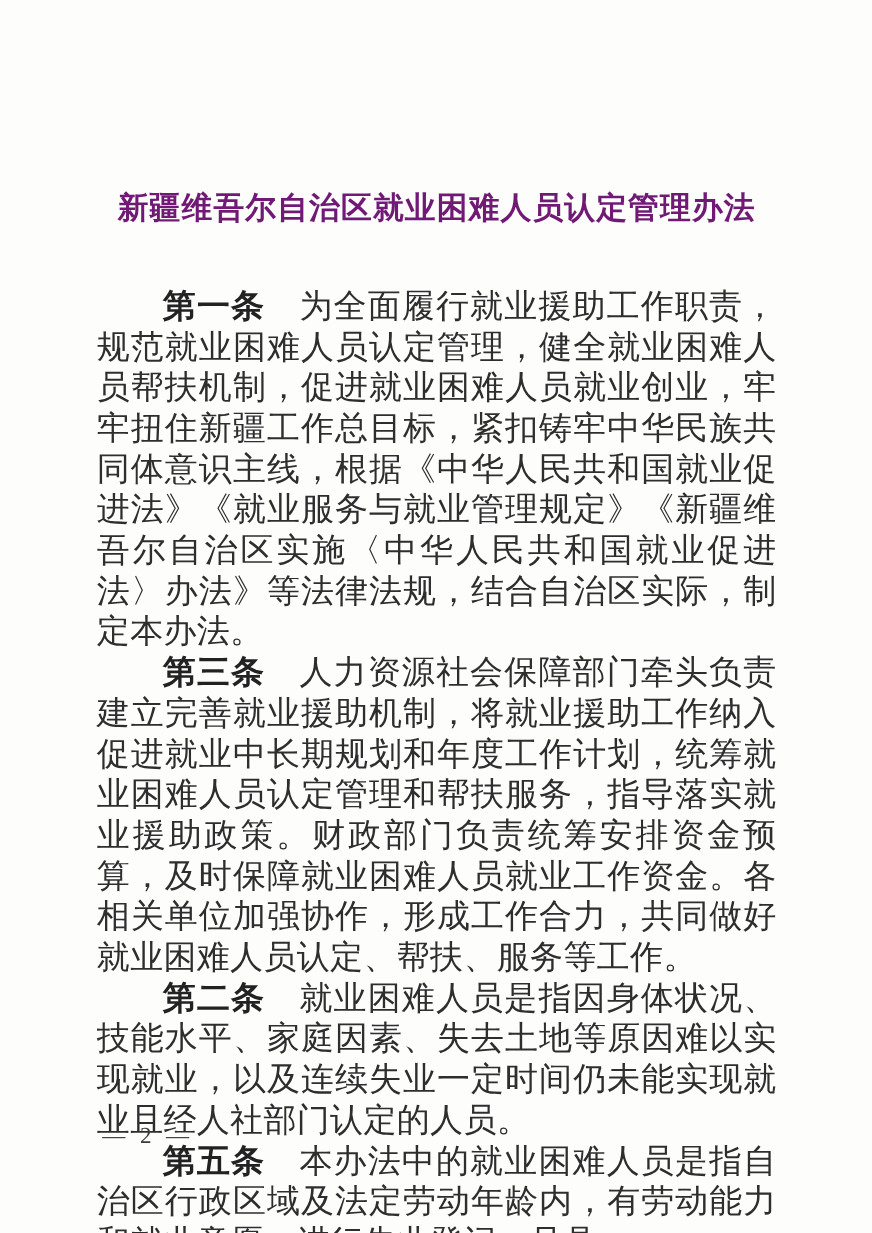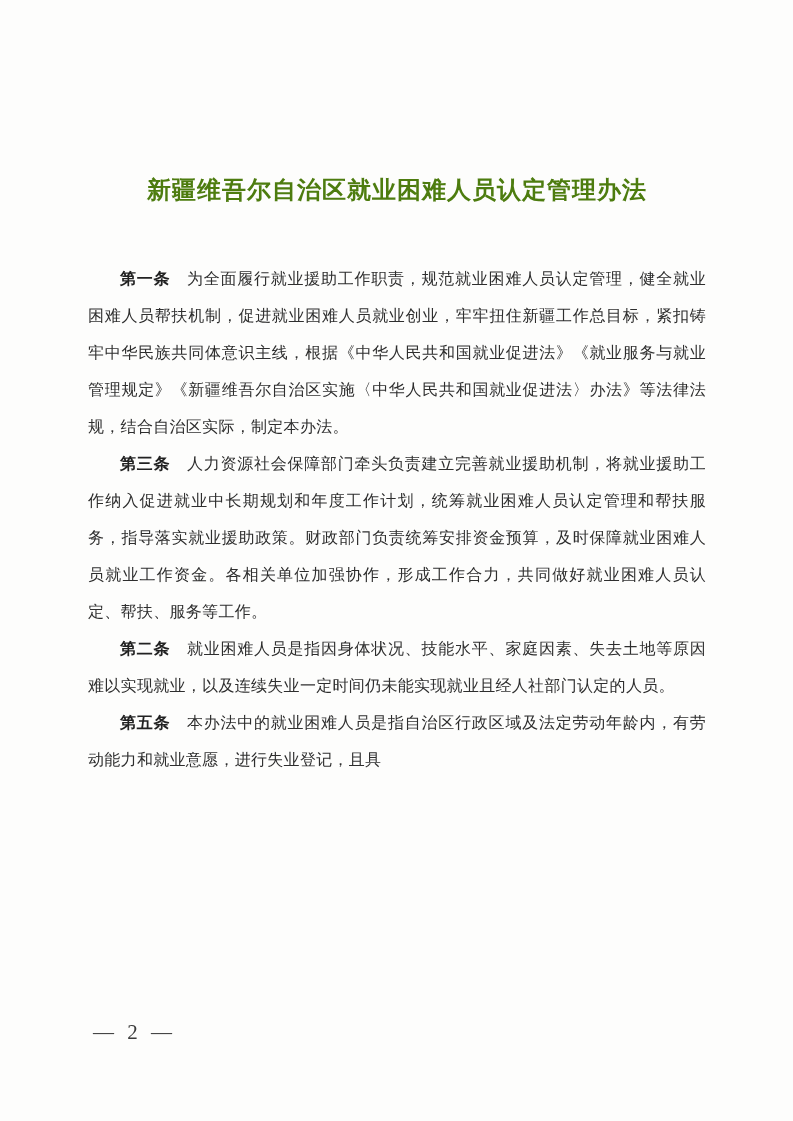--- a/index.html
+++ b/index.html
@@ -17,31 +17,31 @@
     color: #2b2b2b;
   }
   .content {
     position: absolute;
     left: 88px;
     top: 170px;
     width: 618px;
   }
   .doc-title {
     margin: 0 0 50px 0;
-    font-size: 24px;
+    font-size: 28px;
     line-height: 40px;
     font-weight: bold;
     text-align: center;
     letter-spacing: 1px;
-    color: #4d7c0f;
+    color: #701a75;
     white-space: nowrap;
   }
   .article {
     margin: 0;
-    font-size: 16px;
+    font-size: 30px;
     line-height: 37px;
     text-align: justify;
     text-indent: 2em;
     letter-spacing: 0.3px;
     color: #2e2e2e;
     font-family: Liberation Serif, serif;
   }
   .article-label {
     font-weight: bold;
     margin-right: 0.75em;

